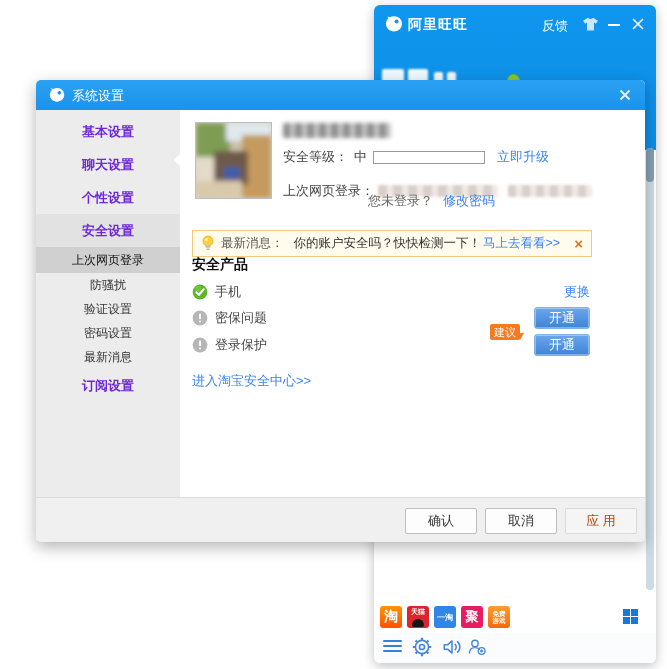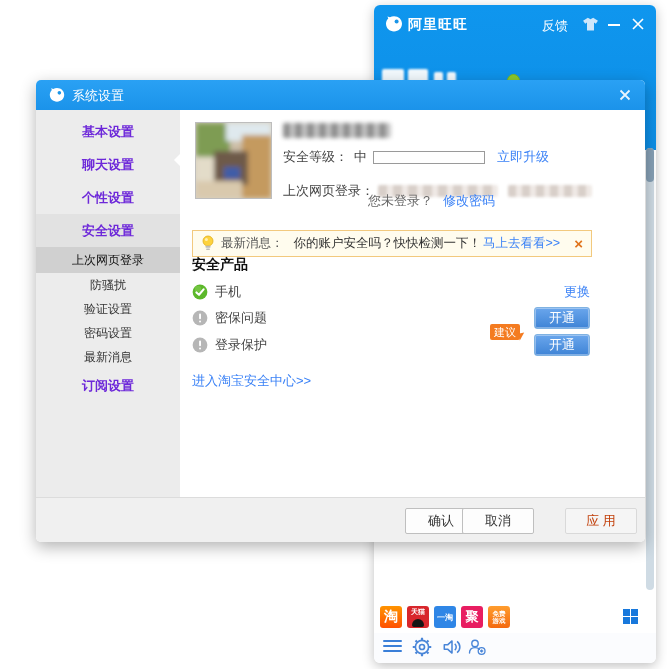--- a/index.html
+++ b/index.html
@@ -114,21 +114,21 @@
                   border-top:7px solid #f47b20; border-right:6px solid transparent; transform:rotate(-12deg); }
   .btn-blue { width:56px; height:22px; border:1px solid #7fb2e2; border-radius:3px; color:#fff; font-size:13px;
               background:linear-gradient(180deg,#6aa6ec,#3f84d6); box-shadow:inset 0 0 0 1px rgba(255,255,255,.35);
               cursor:pointer; font-family:inherit; }
   .center-link { position:absolute; left:12px; top:262px; font-size:13px; }
 
   .dlg-footer { position:absolute; left:0; top:417px; width:609px; height:45px; background:#f0f0f0;
                 border-top:1px solid #dcdcdc; }
   .f-btn { position:absolute; top:10px; width:72px; height:26px; border:1px solid #bfbfbf; border-radius:2px;
            background:#fdfdfd; color:#333; font-size:13px; cursor:pointer; font-family:inherit; }
-  .f-confirm { left:369px; } .f-cancel { left:426px; }
+  .f-confirm { left:369px; } .f-cancel { left:449px; }
   .f-apply { left:529px; background:#f5f5f5; border-color:#d9d9d9; color:#c2410c; cursor:default; }
 </style>
 </head>
 <body>
 
 <div class="stage">
 
   <div class="ww-window">
     <div class="ww-header">
       <div class="ww-titlebar">

